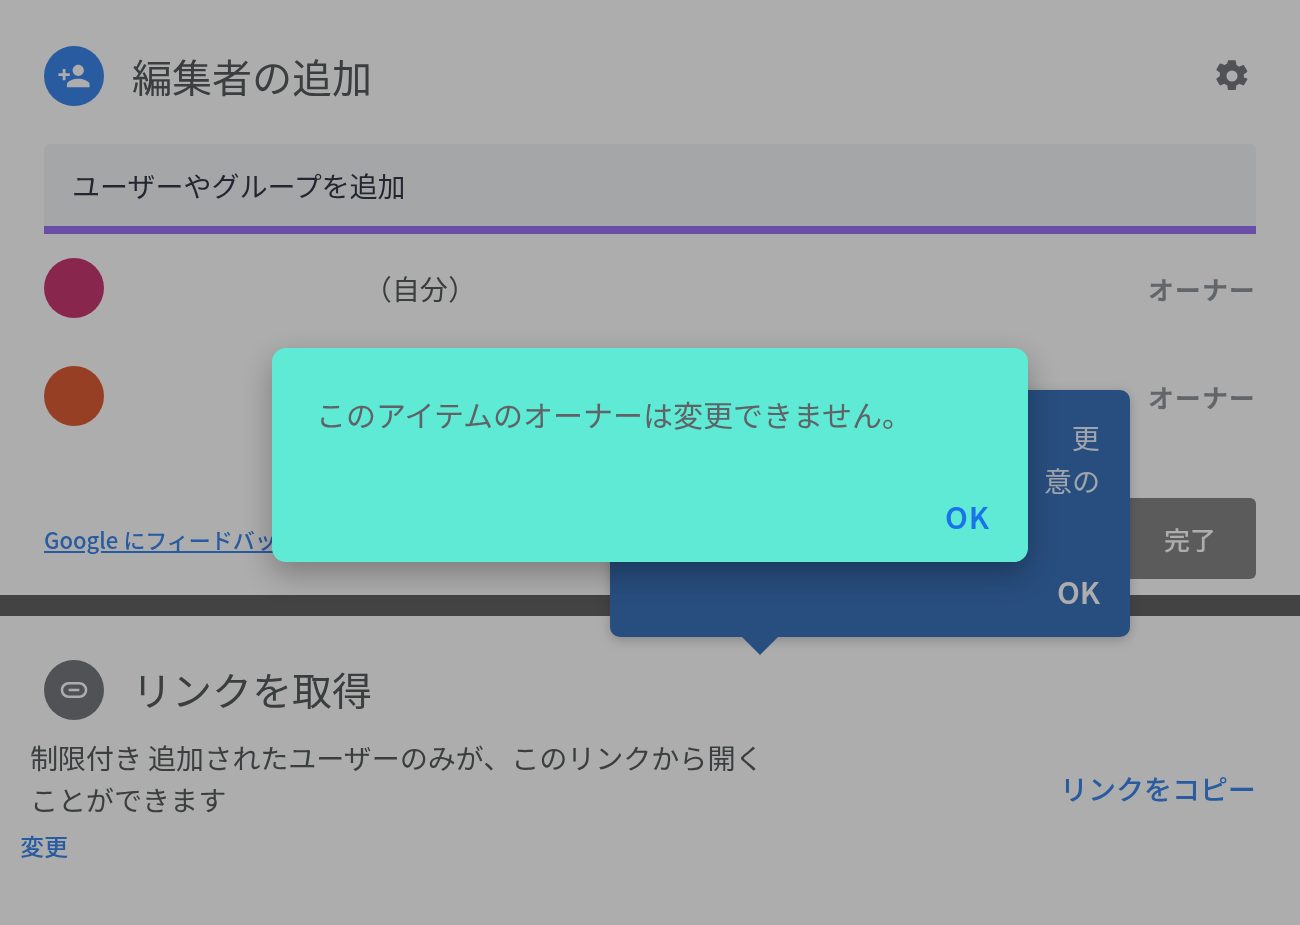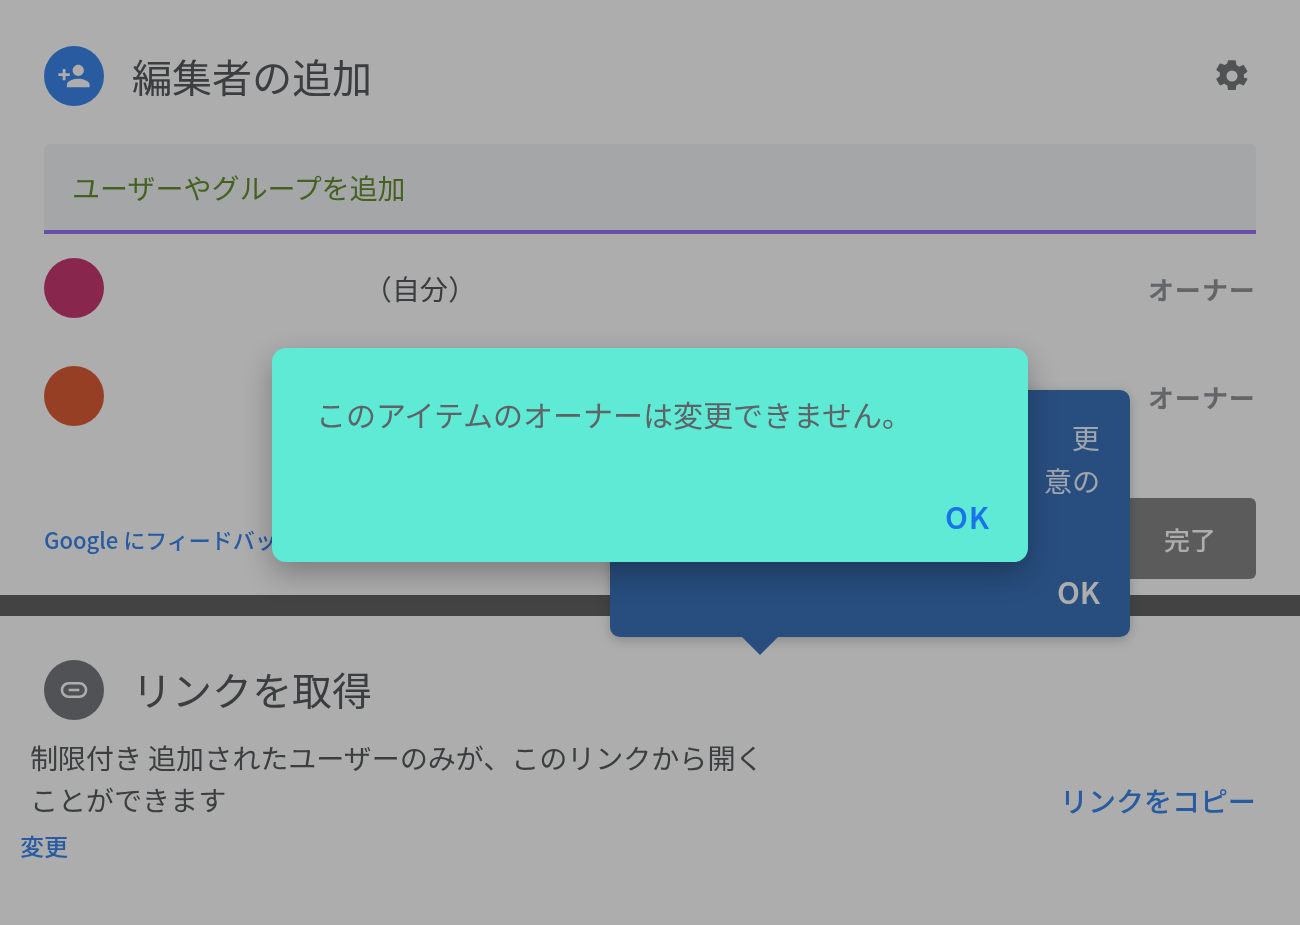--- a/index.html
+++ b/index.html
@@ -55,28 +55,28 @@
     display: flex; align-items: center; justify-content: center;
     cursor: pointer;
     border-radius: 50%;
   }
   .gear-btn svg { width: 38px; height: 38px; fill: #5f6368; }
 
   .search-field {
     margin: 18px 44px 0 44px;
     height: 90px;
     background: #f1f3f4;
-    border-bottom: 4px solid #8b5cf6;
+    border-bottom: 8px solid #8b5cf6;
     border-top-left-radius: 6px;
     border-top-right-radius: 6px;
     display: flex;
     align-items: center;
     padding: 0 28px;
     font-size: 28px;
-    color: #4d7c0f;
+    color: #0f172a;
     cursor: text;
   }
 
   .user-row {
     display: flex;
     align-items: center;
     padding: 24px 44px;
     height: 108px;
   }
   .avatar {
@@ -101,20 +101,21 @@
 
   .bottom-actions {
     position: absolute;
     left: 44px; right: 44px;
     bottom: 32px;
     display: flex;
     align-items: center;
   }
   .feedback-link {
     color: #1a73e8;
+    text-decoration: underline;
     font-size: 22px;
     font-weight: 500;
     cursor: pointer;
   }
   .done-btn {
     margin-left: auto;
     background: #737373;
     color: #fff;
     font-size: 26px;
     font-weight: 500;
@@ -138,21 +139,21 @@
     flex-shrink: 0;
   }
   .link-icon svg { width: 32px; height: 32px; fill: #fff; }
   .link-title {
     font-size: 40px;
     font-weight: 400;
     color: #3c4043;
   }
   .link-desc-row {
     display: flex;
-    align-items: flex-end;
+    align-items: center;
     padding: 4px 44px 0 30px;
   }
   .link-desc {
     font-size: 28px;
     color: #3c4043;
     line-height: 1.5;
     max-width: 760px;
   }
   .copy-link {
     margin-left: auto;

